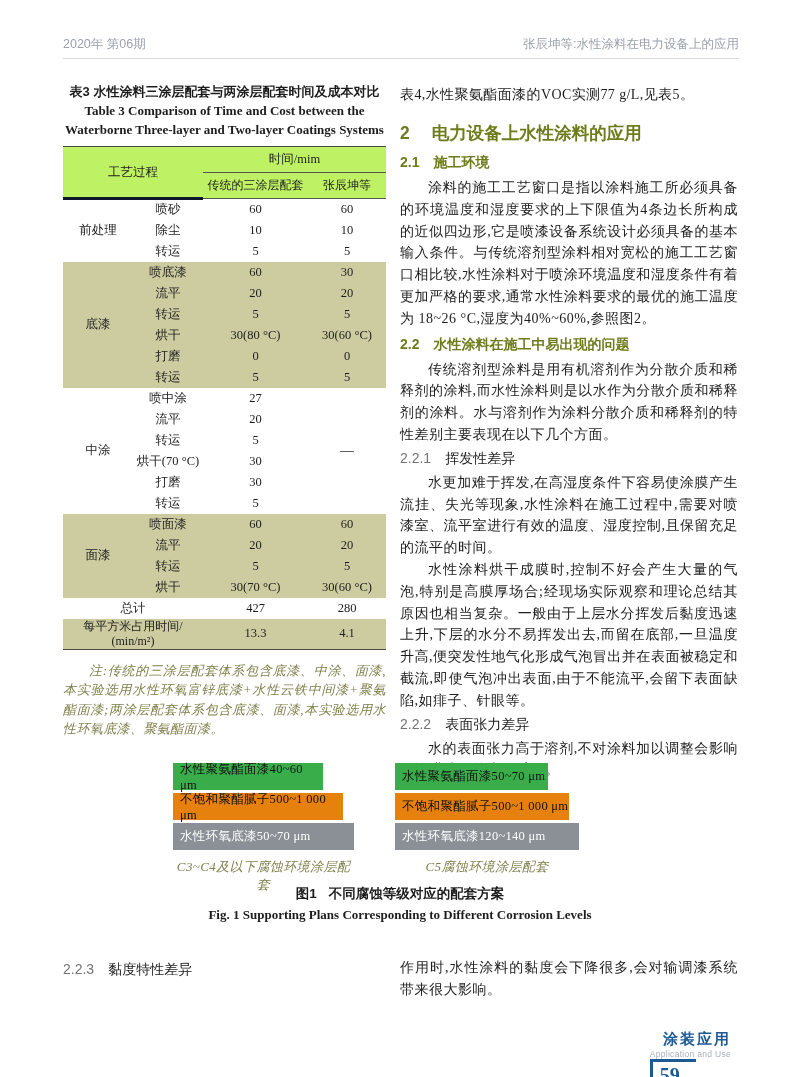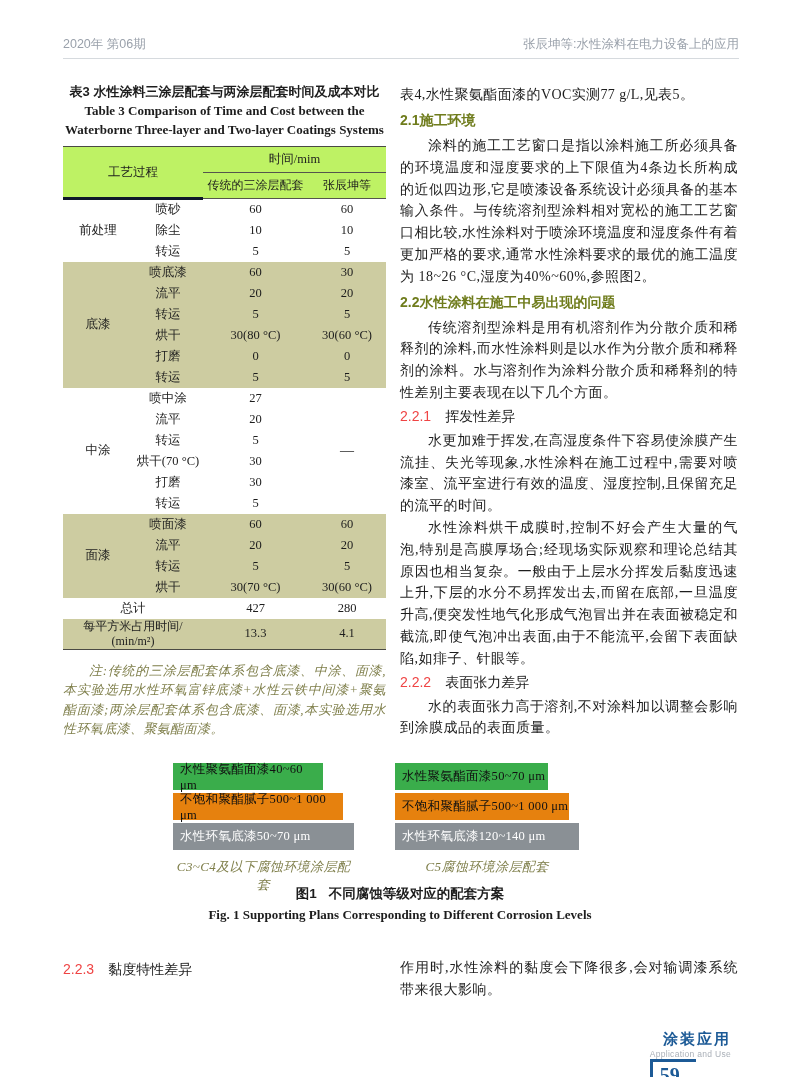--- a/index.html
+++ b/index.html
@@ -60,26 +60,26 @@
   .lead { font-size:14px; letter-spacing:0.4px; line-height:22px; margin:0; }
   .h1 {
     font-family:"Liberation Sans", sans-serif; font-weight:bold;
     color:#6f7c1c; font-size:17.5px; margin:15px 0 9px 0;
   }
   .h1 .num { margin-right:22px; }
   .h2 {
     font-family:"Liberation Sans", sans-serif; font-weight:bold;
     color:#6f7c1c; font-size:14px; margin:6px 0 5px 0;
   }
-  .h2 .num { }
+  .h2 .num { margin-right:14px; }
   .h3 {
     font-family:"Liberation Sans", sans-serif; font-size:14px; margin:4px 0 4px 0;
     color:#1d1d1d;
   }
-  .h3 .num { color:#ef4444; margin-right:14px; }
+  .h3 .num { color:#737373; margin-right:14px; }
   .para {
     font-size:14px; letter-spacing:0.5px; line-height:21.8px;
     text-align:justify; text-indent:2em; margin:0;
   }
 
   
   .figure { position:absolute; left:63px; top:763px; width:674px; }
   .stacks { position:relative; height:96px; }
   .stack  { position:absolute; top:0; }
   .stack-left  { left:110px; width:181px; }
@@ -278,20 +278,23 @@
       </tr>
     </tbody>
   </table>
 
   <div class="tbl-note">注:传统的三涂层配套体系包含底漆、中涂、面漆,本实验选用水性环氧富锌底漆+水性云铁中间漆+聚氨酯面漆;两涂层配套体系包含底漆、面漆,本实验选用水性环氧底漆、聚氨酯面漆。</div>
 </div>
 
 <div class="right-col">
   <p class="lead">表4,水性聚氨酯面漆的VOC实测77 g/L,见表5。</p>
 
+  <div class="h1">
+    <span class="num">2</span><span>电力设备上水性涂料的应用</span>
+  </div>
 
   <div class="h2">
     <span class="num">2.1</span><span>施工环境</span>
   </div>
   <p class="para">涂料的施工工艺窗口是指以涂料施工所必须具备的环境温度和湿度要求的上下限值为4条边长所构成的近似四边形,它是喷漆设备系统设计必须具备的基本输入条件。与传统溶剂型涂料相对宽松的施工工艺窗口相比较,水性涂料对于喷涂环境温度和湿度条件有着更加严格的要求,通常水性涂料要求的最优的施工温度为 18~26 °C,湿度为40%~60%,参照图2。</p>
 
   <div class="h2">
     <span class="num">2.2</span><span>水性涂料在施工中易出现的问题</span>
   </div>
   <p class="para">传统溶剂型涂料是用有机溶剂作为分散介质和稀释剂的涂料,而水性涂料则是以水作为分散介质和稀释剂的涂料。水与溶剂作为涂料分散介质和稀释剂的特性差别主要表现在以下几个方面。</p>

